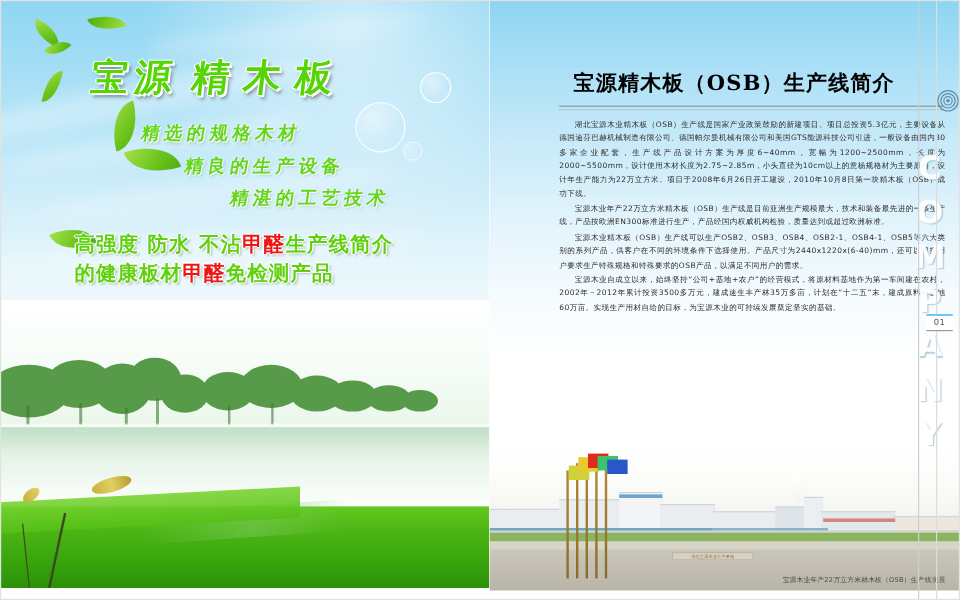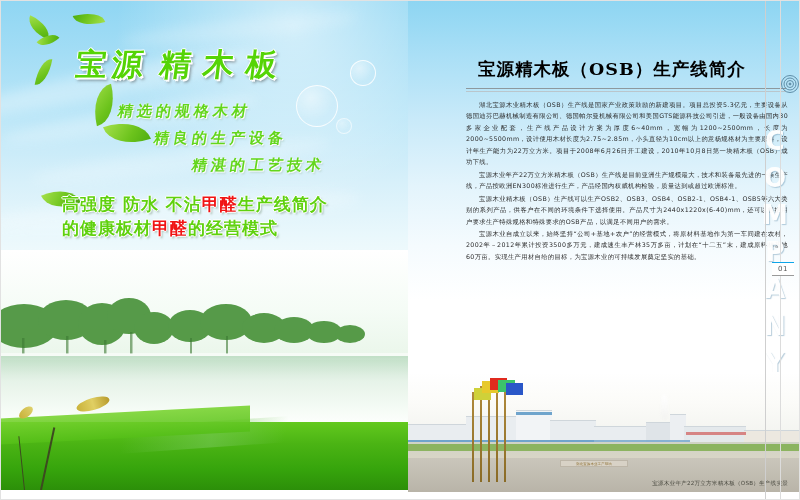--- a/index.html
+++ b/index.html
@@ -202,21 +202,21 @@
     <div class="brand-title"><span>宝源</span><span class="part2">精木板</span></div>
 
     <div class="slogan-block">
       <div class="slogan sl1">精选的规格木材</div>
       <div class="slogan sl2">精良的生产设备</div>
       <div class="slogan sl3">精湛的工艺技术</div>
     </div>
 
     <div class="promo-block">
       <div class="promo"><span>高强度  防水  不沾</span><span class="hl">甲醛</span><span>生产线简介</span></div>
-      <div class="promo"><span>的健康板材</span><span class="hl">甲醛</span><span>的经营模式</span></div>
+      <div class="promo"><span>的健康板材</span><span class="hl">甲醛</span><span>免检测产品</span></div>
     </div>
 
     <div class="landscape">
       <div class="ls-sky"></div>
       <svg class="ls-trees" viewBox="0 0 420 62" preserveAspectRatio="none">
         <g fill="#4e9540" opacity="0.95">
           <ellipse cx="30" cy="28" rx="34" ry="22"></ellipse>
           <ellipse cx="72" cy="22" rx="28" ry="20"></ellipse>
           <ellipse cx="108" cy="26" rx="24" ry="21"></ellipse>
           <ellipse cx="135" cy="18" rx="22" ry="18"></ellipse>

